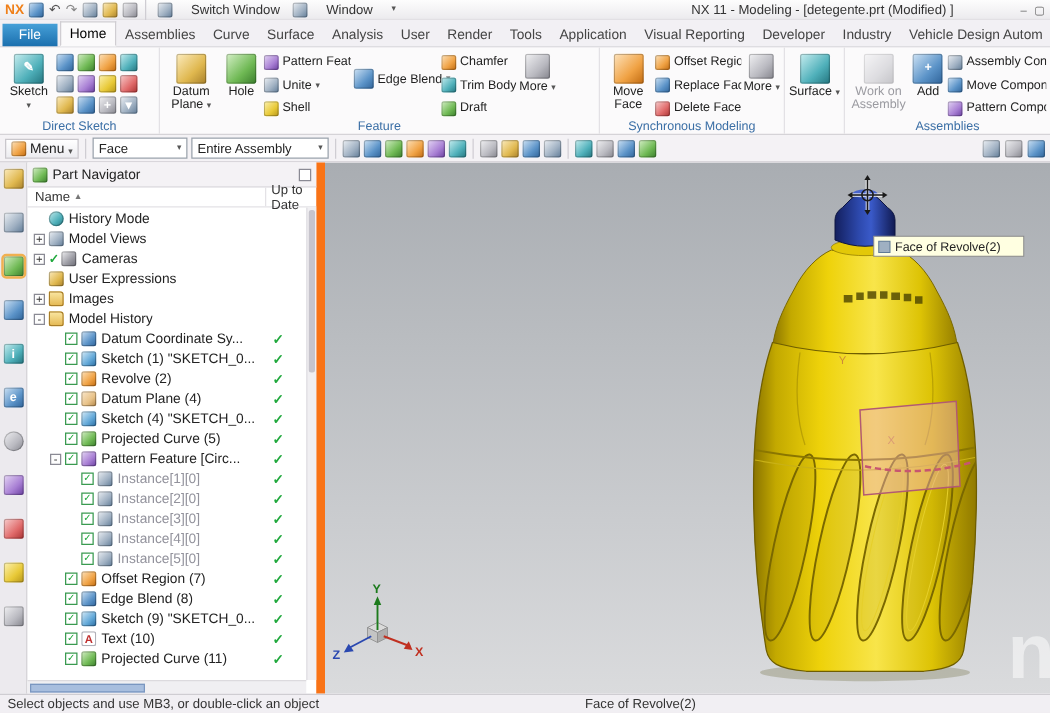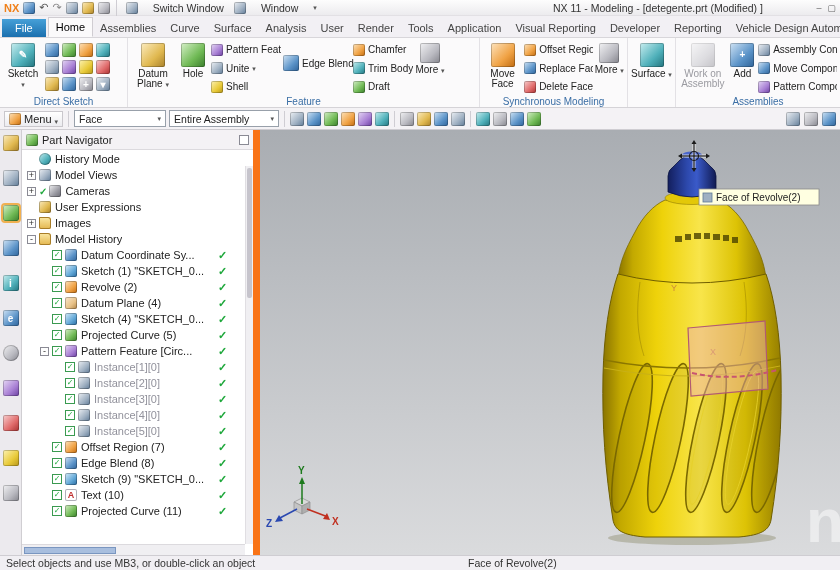--- a/index.html
+++ b/index.html
@@ -142,21 +142,21 @@
   <div class="tab">Assemblies</div>
   <div class="tab">Curve</div>
   <div class="tab">Surface</div>
   <div class="tab">Analysis</div>
   <div class="tab">User</div>
   <div class="tab">Render</div>
   <div class="tab">Tools</div>
   <div class="tab">Application</div>
   <div class="tab">Visual Reporting</div>
   <div class="tab">Developer</div>
-  <div class="tab">Reporting</div>
+  <div class="tab">Industry</div>
   <div class="tab">Vehicle Design Autom</div>
 </div>
 
 <div id="ribbon">
 
   <div class="rgroup" style="width:128px">
     <div class="rb-big" style="width:40px">
       <span class="ic s24 c-teal gl">✎</span>
       <span class="bl">Sketch</span>
       <span class="caret">▾</span>
@@ -288,21 +288,21 @@
   </div>
 </div>
 
 <div id="menubar">
   <div class="menu-btn">
     <span class="ic s12 c-orange"></span>
     <span>Menu</span>
     <span class="caret">▾</span>
   </div>
   <span class="vsep"></span>
-  <div class="combo" style="width:92px">
+  <div class="combo" style="width:76px">
     <span>Face</span>
     <span class="caret">▾</span>
   </div>
   <div class="combo" style="width:110px">
     <span>Entire Assembly</span>
     <span class="caret">▾</span>
   </div>
   <span class="vsep"></span>
   <span class="ic s14 c-steel"></span>
   <span class="ic s14 c-blue"></span>
@@ -342,20 +342,25 @@
     <span class="ic s16 c-yellow"></span>
     <span class="ic s16 c-gray"></span>
   </div>
 
   <div id="panel">
     <div class="phead">
       <span class="ic s12 c-green"></span>
       <span>Part Navigator</span>
       <span class="sp"></span>
       <span style="width:10px;height:10px;border:1px solid #8a8a94;background:#fff;"></span>
+    </div>
+    <div class="pcols">
+      <span>Name</span>
+      <span class="sort">▲</span>
+      <span class="status-col">Up to Date</span>
     </div>
     <div id="treewrap">
         <div class="trow">
           <span style="width: 0px; flex: 0 0 auto;"></span>
           <span class="expander hid"></span>
           <span class="ticon history-mode-icon"></span>
           <span class="tlabel">History Mode</span>
         </div>
         <div class="trow">
           <span style="width: 0px; flex: 0 0 auto;"></span>

